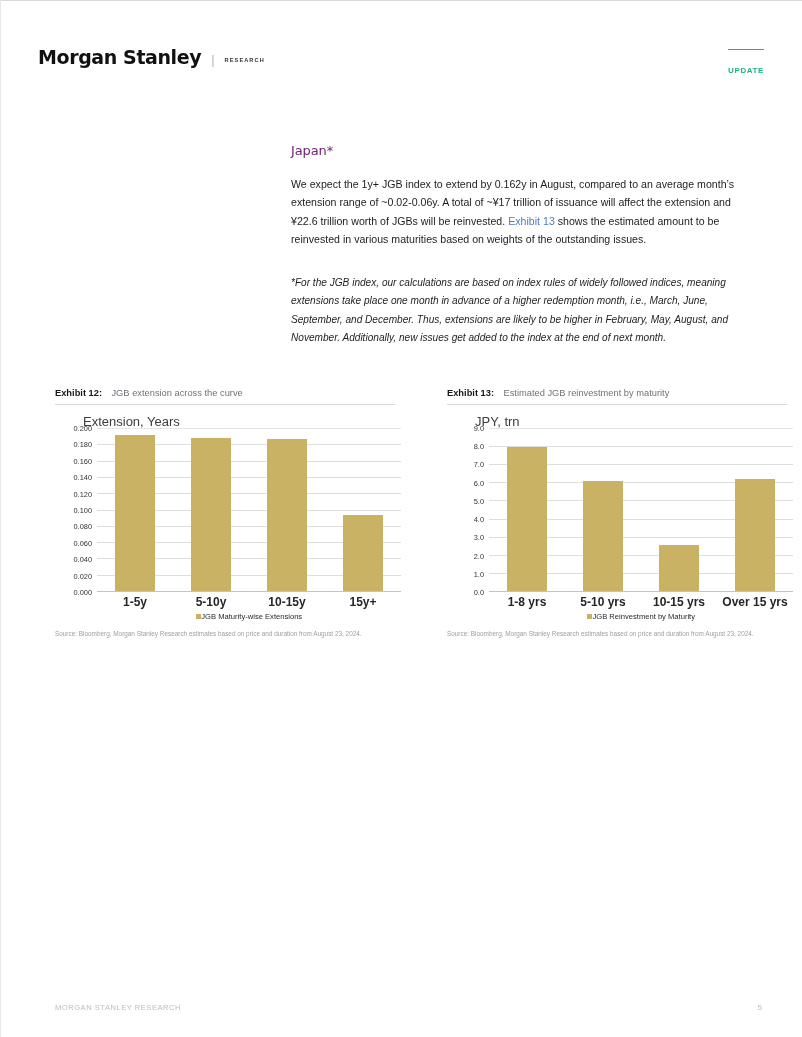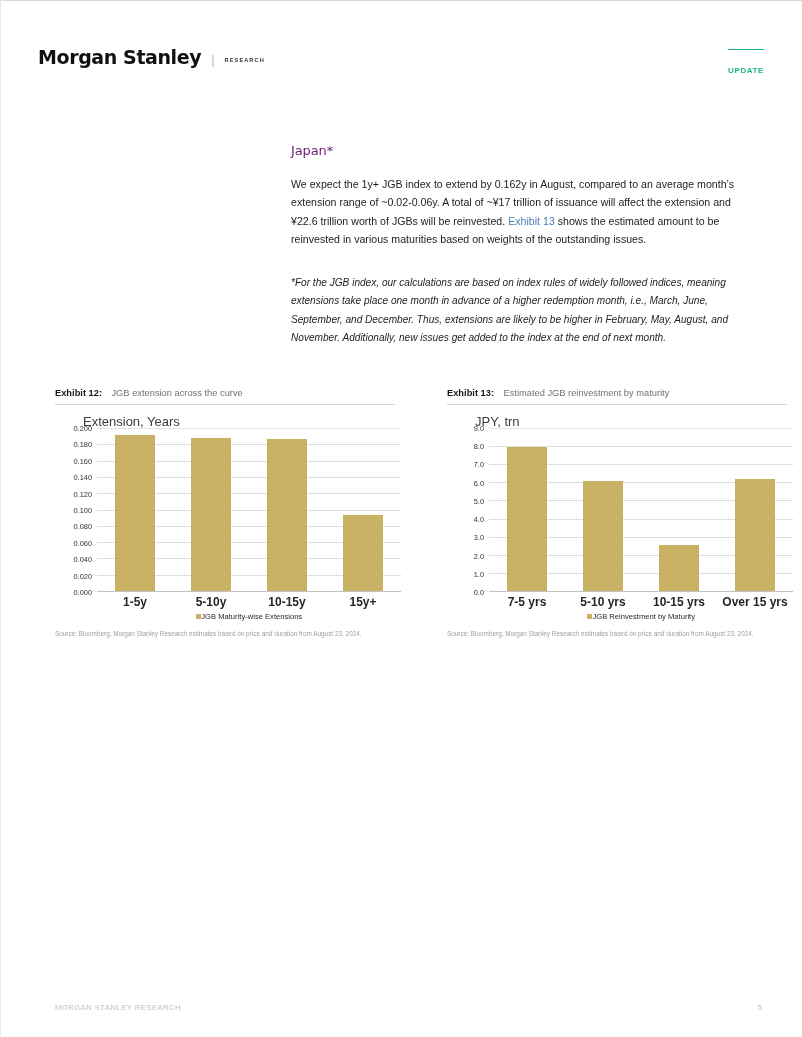--- a/index.html
+++ b/index.html
@@ -398,21 +398,21 @@
               </div>
               <div class="bar-slot">
                 <div class="bar" title="10-15 yrs: 2.5" style="height: 27.7778%; background: rgb(201, 178, 99);"></div>
               </div>
               <div class="bar-slot">
                 <div class="bar" title="Over 15 yrs: 6.15" style="height: 68.3333%; background: rgb(201, 178, 99);"></div>
               </div>
             </div>
         </div>
         <div class="x-axis">
-            <div class="x-tick">7-5 yrs</div>
+            <div class="x-tick">1-8 yrs</div>
             <div class="x-tick">5-10 yrs</div>
             <div class="x-tick">10-15 yrs</div>
             <div class="x-tick">Over 15 yrs</div>
           </div>
         <div class="legend">
           <span class="legend-swatch"></span>
           <span class="legend-label">JGB Reinvestment by Maturity</span>
         </div>
       </div>
     </div>

